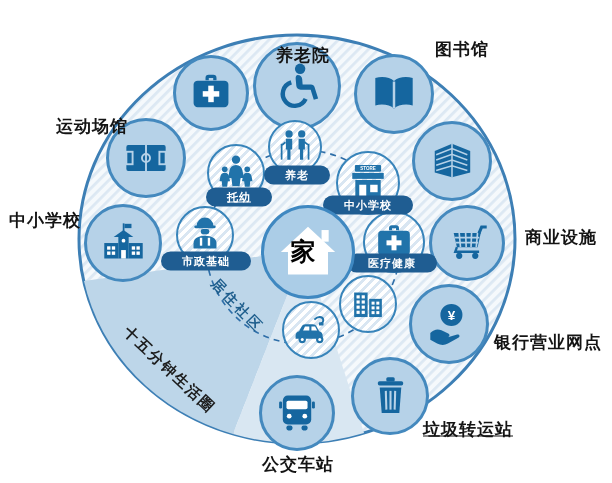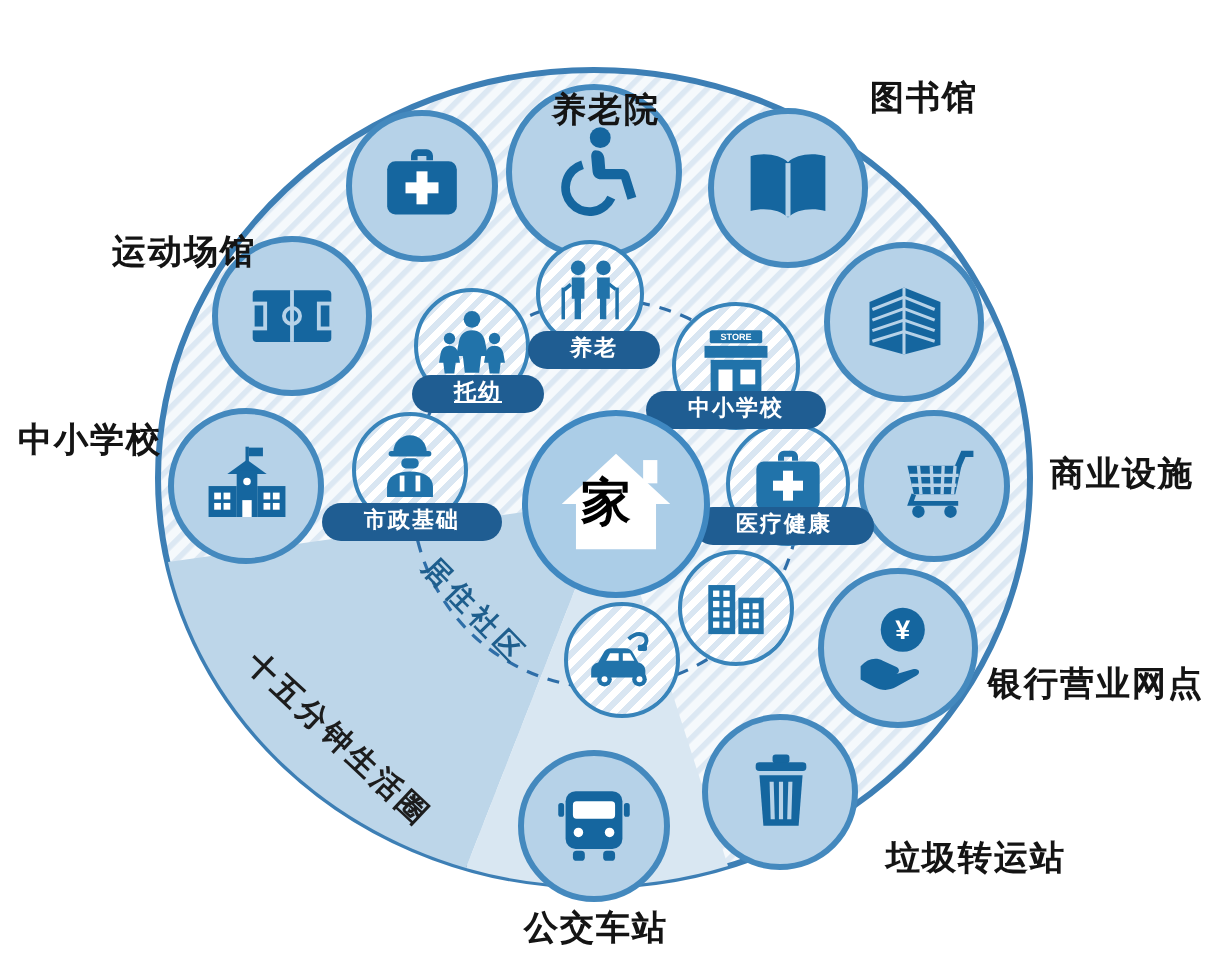--- a/index.html
+++ b/index.html
@@ -182,21 +182,21 @@
         <rect x="10.5" y="7.6" width="27" height="4.6" rx="1.8"></rect>
         <path d="M12.5 14.5h23l-2.1 27h-18.8z"></path>
         <g stroke="#b6d2e8" stroke-width="2.2">
           <line x1="19" y1="18" x2="19.6" y2="38"></line>
           <line x1="24" y1="18" x2="24" y2="38"></line>
           <line x1="29" y1="18" x2="28.4" y2="38"></line>
         </g>
       </svg>
     </span>
   </div>
-  <div class="olabel" style="left:488px;top:429px;">垃圾转运站</div>
+  <div class="olabel" style="left:468px;top:429px;text-decoration:underline;">垃圾转运站</div>
 
   <div class="ocircle" style="left:297px;top:413px;width:76px;height:76px;">
     <span>
       <svg width="44" height="44" viewBox="0 0 48 48" fill="currentColor">
         <rect x="8.5" y="5" width="31" height="31.5" rx="5.5"></rect>
         <rect x="4.5" y="11.5" width="3.2" height="7.5" rx="1.4"></rect>
         <rect x="40.3" y="11.5" width="3.2" height="7.5" rx="1.4"></rect>
         <rect x="12.5" y="10.5" width="23" height="9.5" rx="2" fill="#fff"></rect>
         <circle cx="15.5" cy="27.5" r="2.6" fill="#fff"></circle>
         <circle cx="32.5" cy="27.5" r="2.6" fill="#fff"></circle>

